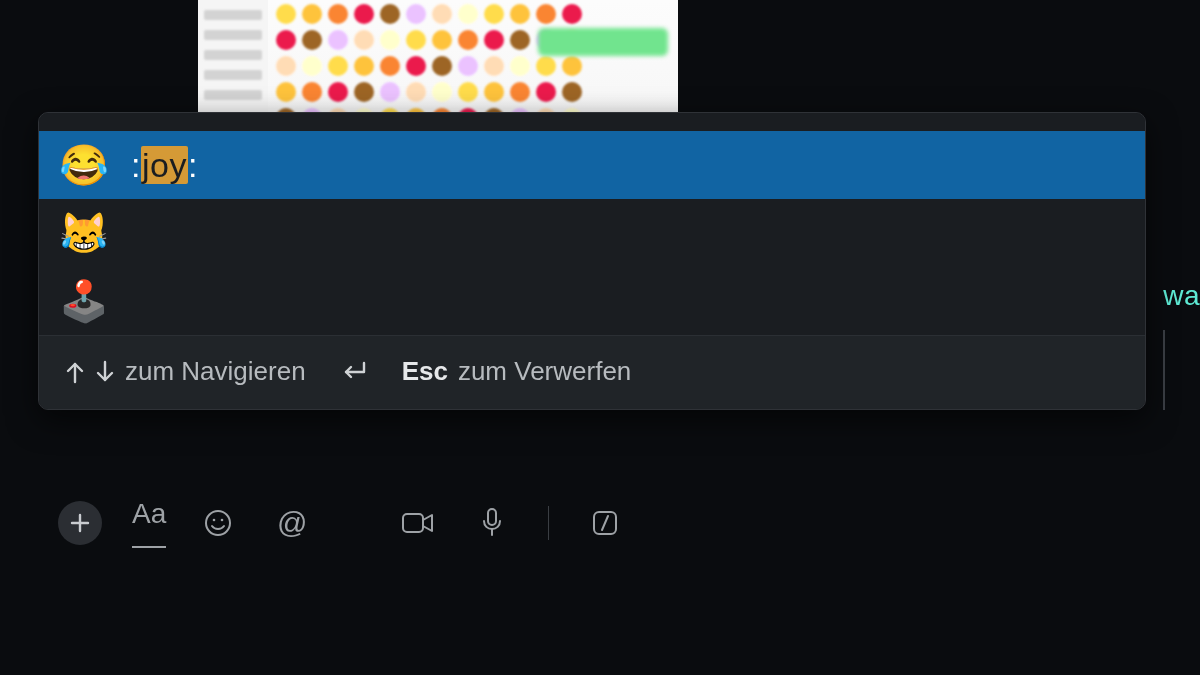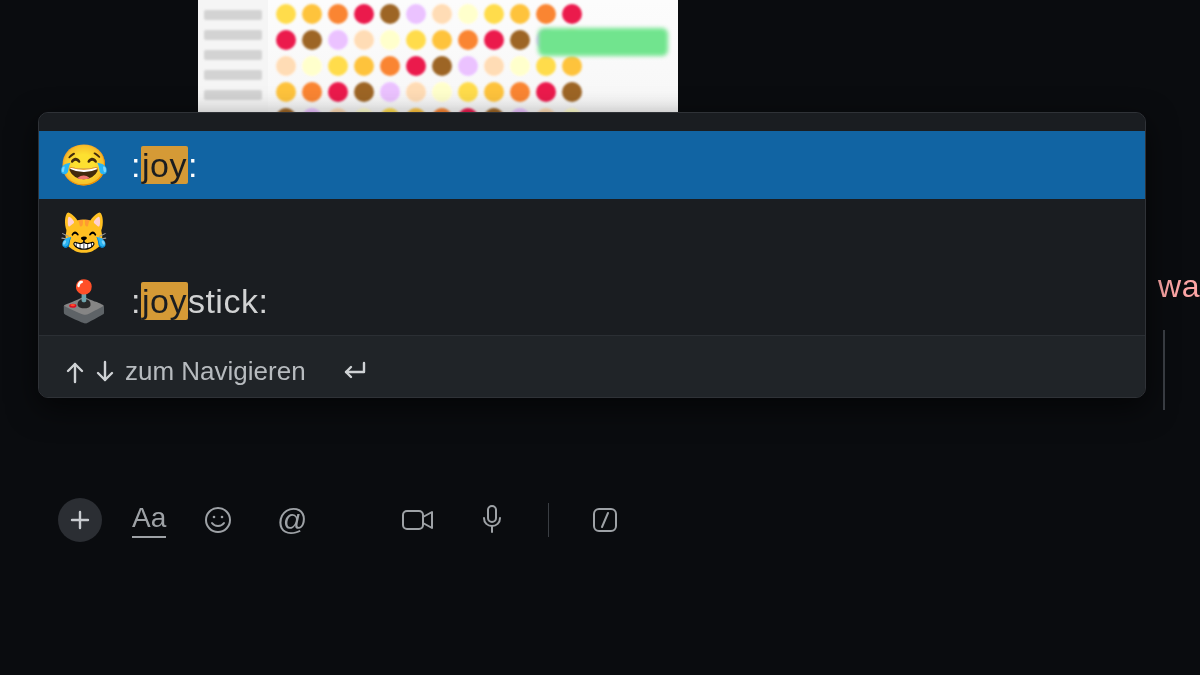--- a/index.html
+++ b/index.html
@@ -62,23 +62,23 @@
     height: 28px;
     background: #6fe08b;
     border-radius: 6px;
     filter: blur(2px);
   }
 
   
   .right-clip {
     position: absolute;
     right: 0px;
-    top: 268px;
-    color: #fca5a5;
-    font-size: 32px;
+    top: 280px;
+    color: #5eead4;
+    font-size: 28px;
     letter-spacing: 0.5px;
   }
 
   
   .right-rule {
     position: absolute;
     right: 35px;
     top: 330px;
     width: 0;
     height: 80px;
@@ -130,21 +130,21 @@
     padding: 0 1px;
   }
   .s-item.selected .highlight {
     color: #1a1d21;
   }
 
   .s-footer {
     display: flex;
     align-items: center;
     gap: 34px;
-    padding: 20px 26px 10px;
+    padding: 20px 26px 22px;
     background: #202428;
     font-size: 26px;
     color: #b7bbbf;
     border-top: 1px solid #2b2f34;
   }
   .s-footer .chunk {
     display: flex;
     align-items: center;
     gap: 10px;
   }
@@ -183,21 +183,21 @@
     color: #9ea2a6;
     border-radius: 6px;
   }
   .tbtn.plus-btn {
     background: #2b2e33;
     border-radius: 50%;
   }
   .tbtn.aa-btn {
     font-size: 28px;
     font-weight: 500;
-    padding-bottom: 2px;
+    padding-bottom: 16px;
     border-bottom: 2px solid #9ea2a6;
     width: auto;
     border-radius: 0;
     height: auto;
   }
   .divider {
     width: 1px;
     height: 34px;
     background: #3a3e43;
     margin: 0 4px;
@@ -299,41 +299,44 @@
   <div id="suggest-list">
       <div class="s-item selected">
         <span class="emoji">😂</span>
         <span class="code">:<span class="highlight">joy</span>:</span>
       </div>
       <div class="s-item">
         <span class="emoji">😹</span>
       </div>
       <div class="s-item">
         <span class="emoji">🕹️</span>
-        <span class="code">:<span class="highlight">joy</span>stick:</span>
       </div>
     </div>
 
   <div class="s-footer">
     <div class="chunk">
       <svg width="20" height="24" viewBox="0 0 20 24" fill="none" stroke="currentColor" stroke-width="2.4" stroke-linecap="round" stroke-linejoin="round">
           <path d="M10 22V4"></path>
           <path d="M3 11l7-7 7 7"></path>
         </svg>
       <svg width="20" height="24" viewBox="0 0 20 24" fill="none" stroke="currentColor" stroke-width="2.4" stroke-linecap="round" stroke-linejoin="round">
           <path d="M10 2v18"></path>
           <path d="M3 13l7 7 7-7"></path>
         </svg>
       <span>zum Navigieren</span>
     </div>
     <div class="chunk">
       <svg width="28" height="22" viewBox="0 0 28 22" fill="none" stroke="currentColor" stroke-width="2.4" stroke-linecap="round" stroke-linejoin="round">
           <path d="M24 2v9H6"></path>
           <path d="M11 6l-5 5 5 5"></path>
         </svg>
+    </div>
+    <div class="chunk">
+      <span class="bold">Esc</span>
+      <span>zum Verwerfen</span>
     </div>
   </div>
 </div>
 
 <div class="composer">
   <div class="toolbar">
     <div class="tbtn plus-btn">
       <svg width="22" height="22" viewBox="0 0 22 22" fill="none" stroke="#c9ccd0" stroke-width="2.4" stroke-linecap="round">
           <path d="M11 3v16"></path>
           <path d="M3 11h16"></path>

